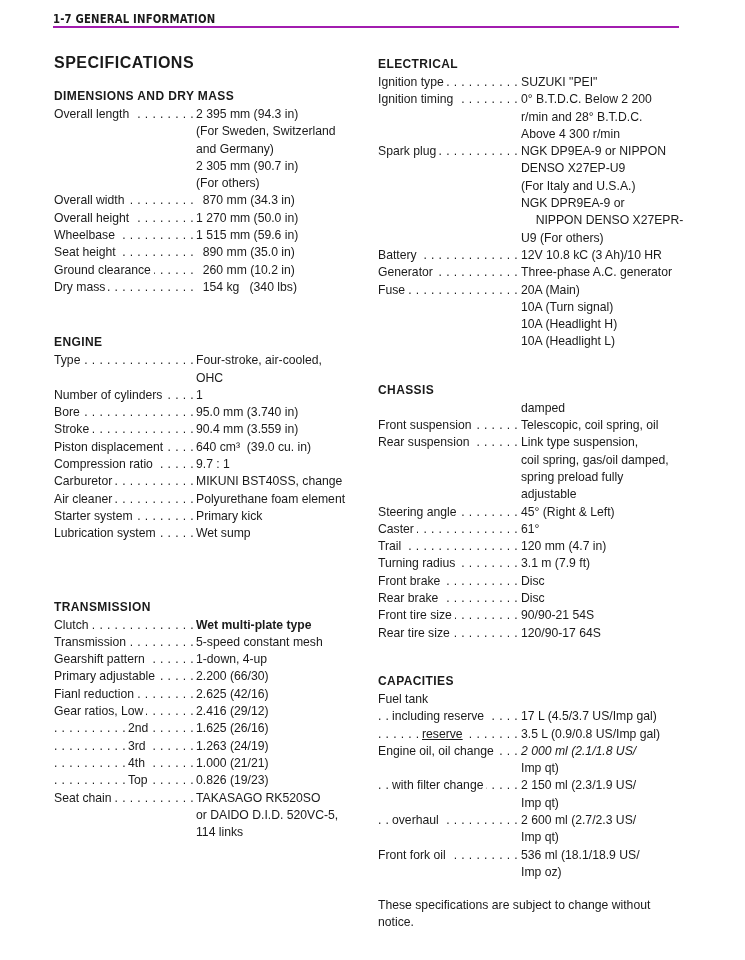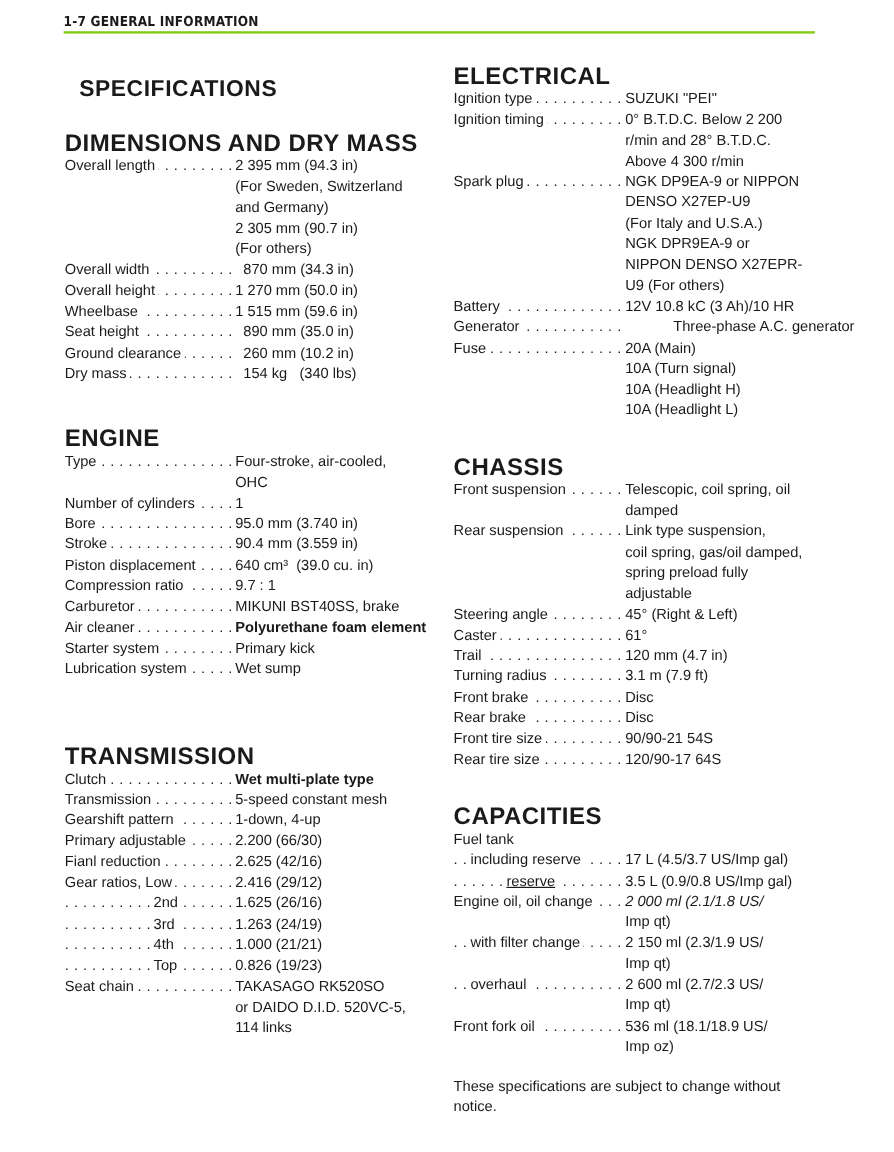--- a/index.html
+++ b/index.html
@@ -1,27 +1,27 @@
 <!DOCTYPE html>
 <html><head>
 <meta charset="utf-8">
 <style>
   html, body { margin: 0; padding: 0; background: #ffffff; }
   body { width: 745px; height: 960px; position: relative; overflow: hidden;
          font-family: "Liberation Sans", sans-serif; color: #1a1a1a; }
   .page-header { position: absolute; left: 53px; top: 9px; width: 626px;
-                 border-bottom: 2px solid #84cc16; height: 17px; }
+                 border-bottom: 2px solid #a21caf; height: 17px; }
   .page-header span { font-size: 11.5px; font-weight: bold; letter-spacing: 0.2px;
                       font-family: "DejaVu Sans", sans-serif; transform: scaleX(0.88);
                       transform-origin: left; display: inline-block; white-space: nowrap; }
   .col { position: absolute; }
   .col-left { left: 54px; top: 52px; width: 315px; }
   .col-right { left: 378px; top: 54px; width: 320px; }
-  h1 { font-size: 19px; font-weight: bold; margin: 12px; letter-spacing: 0.5px; line-height: 22px; }
-  h2 { font-size: 20px; font-weight: bold; margin: 0; letter-spacing: 0.4px; line-height: 20px; }
+  h1 { font-size: 16px; font-weight: bold; margin: 0; letter-spacing: 0.5px; line-height: 22px; }
+  h2 { font-size: 12px; font-weight: bold; margin: 0; letter-spacing: 0.4px; line-height: 20px; }
   .row { display: flex; font-size: 12.2px; line-height: 17.3px; white-space: nowrap; }
   .lbl { width: 142px; flex: none; overflow: hidden; position: relative; }
   .lbl .t { background: #fff; padding-right: 3px; position: relative; z-index: 1; }
   .lbl.dotted::after { content: ". . . . . . . . . . . . . . . . . . . . . . . . . . . . ";
      position: absolute; left: 0; top: 0; white-space: nowrap; letter-spacing: 0.4px; z-index: 0; }
   .val { flex: 1; white-space: nowrap; }
   .col-right .lbl { width: 143px; }
   .note { font-size: 12.2px; line-height: 17.3px; }
 </style>
 </head>
@@ -107,25 +107,25 @@
       <div class="row">
         <div class="lbl dotted"><span class="t">Piston displacement</span></div>
         <div class="val" style="white-space: pre;">640 cm³  (39.0 cu. in)</div>
       </div>
       <div class="row">
         <div class="lbl dotted"><span class="t">Compression ratio</span></div>
         <div class="val" style="white-space: pre;">9.7 : 1</div>
       </div>
       <div class="row">
         <div class="lbl dotted"><span class="t">Carburetor</span></div>
-        <div class="val" style="white-space: pre;">MIKUNI BST40SS, brake</div>
+        <div class="val" style="white-space: pre;">MIKUNI BST40SS, change</div>
       </div>
       <div class="row">
         <div class="lbl dotted"><span class="t">Air cleaner</span></div>
-        <div class="val" style="white-space: pre; font-weight: bold;">Polyurethane foam element</div>
+        <div class="val" style="white-space: pre;">Polyurethane foam element</div>
       </div>
       <div class="row">
         <div class="lbl dotted"><span class="t">Starter system</span></div>
         <div class="val" style="white-space: pre;">Primary kick</div>
       </div>
       <div class="row">
         <div class="lbl dotted"><span class="t">Lubrication system</span></div>
         <div class="val" style="white-space: pre;">Wet sump</div>
       </div>
     </div>
@@ -217,33 +217,33 @@
       <div class="row">
         <div class="lbl"><span class="t"></span></div>
         <div class="val" style="white-space: pre;">(For Italy and U.S.A.)</div>
       </div>
       <div class="row">
         <div class="lbl"><span class="t"></span></div>
         <div class="val" style="white-space: pre;">NGK DPR9EA-9 or</div>
       </div>
       <div class="row">
         <div class="lbl"><span class="t"></span></div>
-        <div class="val" style="white-space: pre;">NIPPON DENSO X27EPR-</div>
+        <div class="val" style="white-space: pre; text-align: center;">NIPPON DENSO X27EPR-</div>
       </div>
       <div class="row">
         <div class="lbl"><span class="t"></span></div>
         <div class="val" style="white-space: pre;">U9 (For others)</div>
       </div>
       <div class="row">
         <div class="lbl dotted"><span class="t">Battery</span></div>
         <div class="val" style="white-space: pre;">12V 10.8 kC (3 Ah)/10 HR</div>
       </div>
       <div class="row">
         <div class="lbl dotted"><span class="t">Generator</span></div>
-        <div class="val" style="white-space: pre; margin-left: 40px;">Three-phase A.C. generator</div>
+        <div class="val" style="white-space: pre;">Three-phase A.C. generator</div>
       </div>
       <div class="row">
         <div class="lbl dotted"><span class="t">Fuse</span></div>
         <div class="val" style="white-space: pre;">20A (Main)</div>
       </div>
       <div class="row">
         <div class="lbl"><span class="t"></span></div>
         <div class="val" style="white-space: pre;">10A (Turn signal)</div>
       </div>
       <div class="row">
@@ -252,26 +252,26 @@
       </div>
       <div class="row">
         <div class="lbl"><span class="t"></span></div>
         <div class="val" style="white-space: pre;">10A (Headlight L)</div>
       </div>
     </div>
   <div style="height:29px"></div>
   <h2>CHASSIS</h2>
   <div>
       <div class="row">
+        <div class="lbl"><span class="t"></span></div>
+        <div class="val" style="white-space: pre;">damped</div>
+      </div>
+      <div class="row">
         <div class="lbl dotted"><span class="t">Front suspension</span></div>
         <div class="val" style="white-space: pre;">Telescopic, coil spring, oil</div>
-      </div>
-      <div class="row">
-        <div class="lbl"><span class="t"></span></div>
-        <div class="val" style="white-space: pre;">damped</div>
       </div>
       <div class="row">
         <div class="lbl dotted"><span class="t">Rear suspension</span></div>
         <div class="val" style="white-space: pre;">Link type suspension,</div>
       </div>
       <div class="row">
         <div class="lbl"><span class="t"></span></div>
         <div class="val" style="white-space: pre;">coil spring, gas/oil damped,</div>
       </div>
       <div class="row">

